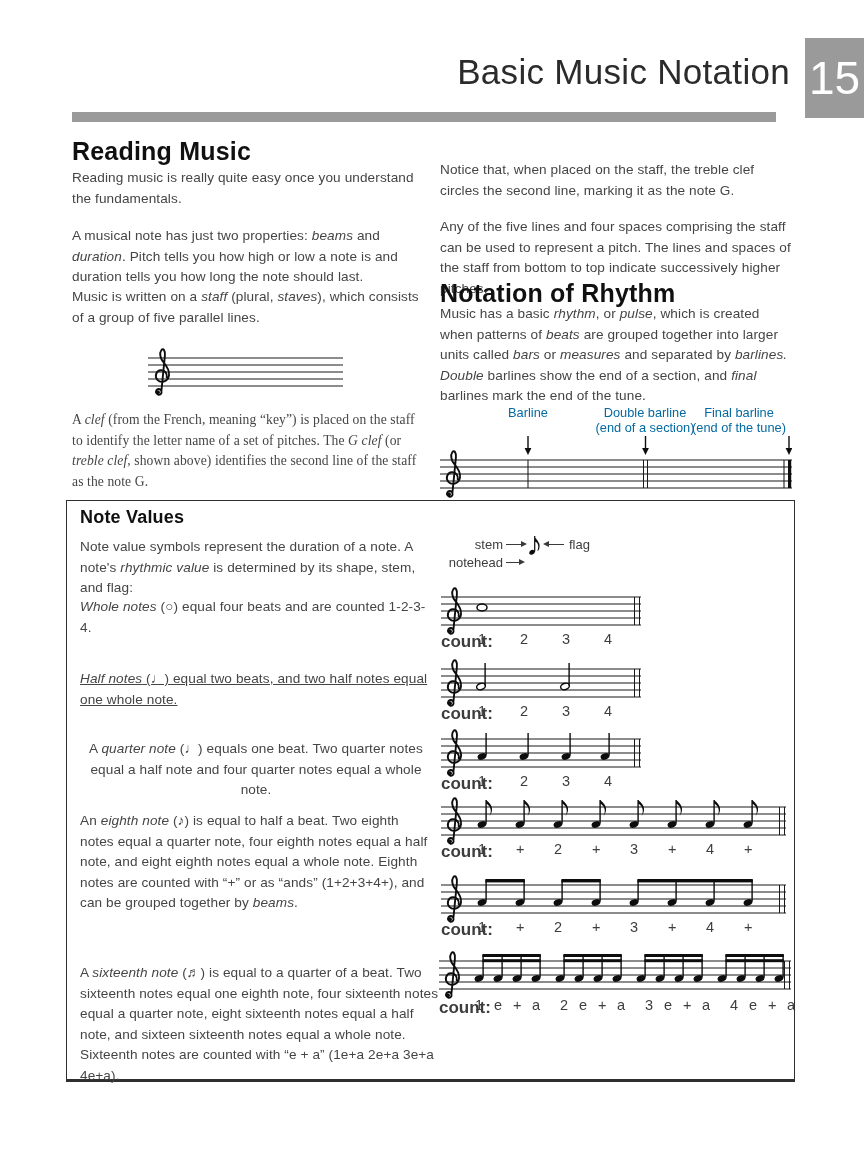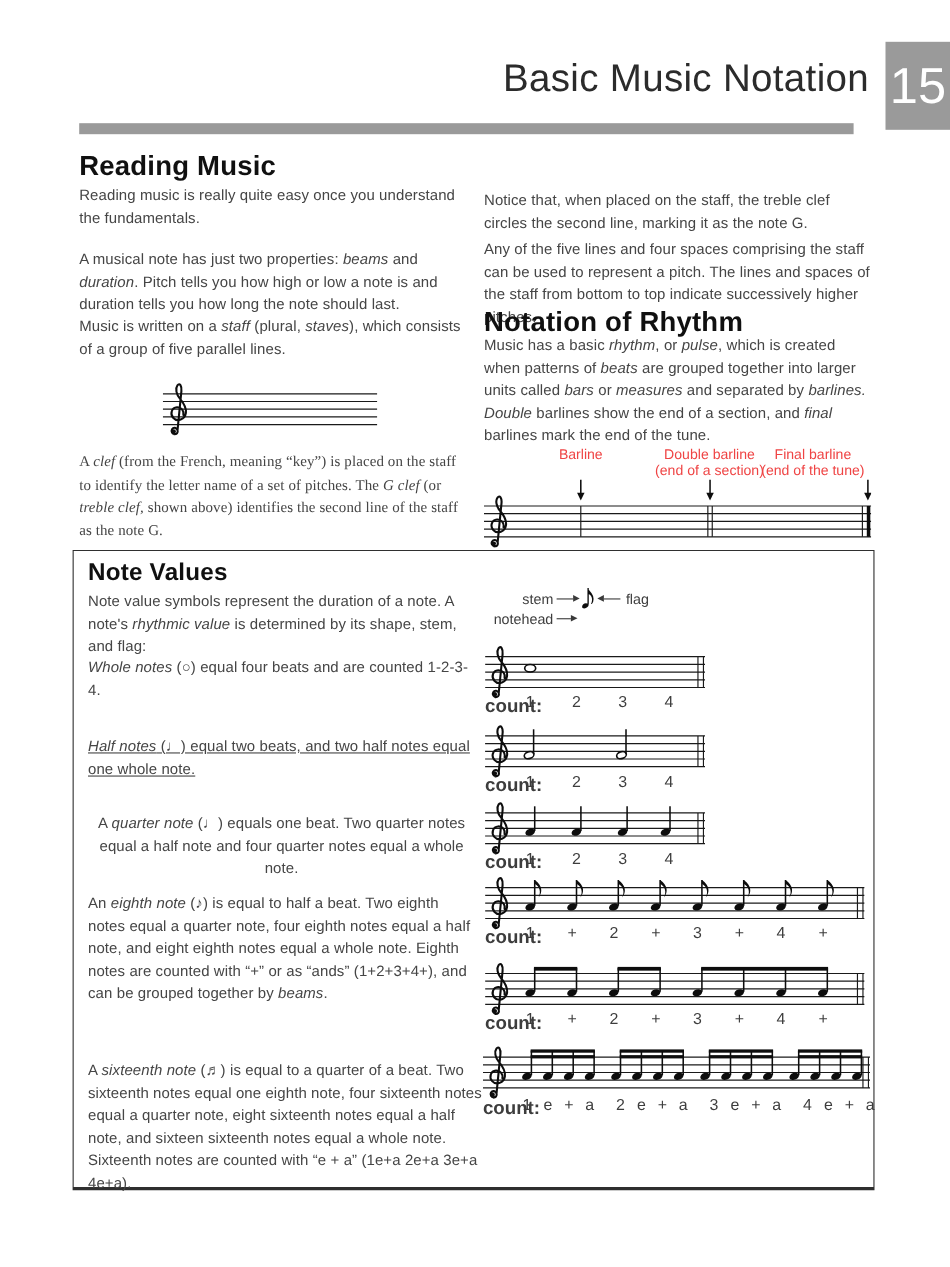--- a/index.html
+++ b/index.html
@@ -21,27 +21,27 @@
   p.body{position:absolute;margin:0;font-size:13.6px;line-height:20.5px;letter-spacing:.1px;}
   .i{font-style:italic;}
   .col-l{left:72px;width:352px;}
   .col-r{left:440px;width:354px;}
   svg.staff{position:absolute;}
   svg.staff line{stroke:#1a1a1a;stroke-width:1.05;}
   svg.staff .st{stroke:#0d0d0d;stroke-width:1.4;}
   svg.staff .f{fill:#0d0d0d;stroke:none;}
   svg.staff .o{fill:none;stroke:#0d0d0d;stroke-width:1.5;}
   svg.staff .clef{fill:none;stroke:#0d0d0d;stroke-width:1.9;stroke-linecap:round;}
-  .dlab{position:absolute;font-size:12.8px;line-height:14.5px;text-align:center;color:#ef4444;}
+  .dlab{position:absolute;font-size:12.8px;line-height:14.5px;text-align:center;color:#0369a1;}
   .dlab span{display:block;}
   .nvbox{
     position:absolute;left:66px;top:500px;width:729px;height:582px;background:#fff;
     border:1.6px solid #2f2f2f;border-bottom-width:3px;box-sizing:border-box;
   }
-  .nvbox .sect{font-size:22px;text-align:right;}
+  .nvbox .sect{font-size:18px;text-align:right;}
   .counts{position:absolute;display:flex;font-size:14.5px;color:#3d3d3d;white-space:nowrap;}
   .clabel{flex:none;font-size:17px;padding-top:1px;font-weight:bold;}
   .cells{display:flex;}
   .cells span{flex:none;display:inline-block;}
   .anat{position:absolute;font-size:13px;color:#3d3d3d;}
   .anat .lab{position:absolute;}
   .anat .ra{text-align:right;}
   .arr{position:absolute;height:1.3px;background:#3a3a3a;}
   .arr.r::after{
     content:'';position:absolute;right:-6px;top:-2.8px;width:0;height:0;
@@ -74,21 +74,21 @@
     <line x1="0" y1="35" x2="195" y2="35"></line>
     <line x1="0" y1="42" x2="195" y2="42"></line>
     <g transform="translate(4 4)">
       <path class="clef" d="M7.2 46.5 C4.8 46.6 3.2 44.4 4.4 42.3 C5.6 40.2 8.7 40.6 9.4 43 C10.1 45.5 8.5 46.9 6.3 46.8 M9.4 43 L12.9 7.6 C13.4 2.8 11.3 -0.4 9.3 2.3 C7.1 5.3 8.4 10.6 11.4 14.1 C15.1 18.5 17.7 22.4 17 27.4 C16.1 33.5 9.1 35.9 5.4 31.8 C2.3 28.3 4.1 22.6 8.8 22.3 C13.1 22 15.5 25.7 14.7 29.3"></path>
       <circle class="f" cx="5.9" cy="44.2" r="2"></circle>
     </g>
   </svg>
 
 <p class="body col-l" style="top:410px;font-family:Liberation Serif, serif;"><span>A </span><span class="i">clef</span><span> (from the French, meaning “key”) is placed on the staff to identify the letter name of a set of pitches. The </span><span class="i">G clef</span><span> (or </span><span class="i">treble clef,</span><span> shown above) identifies the second line of the staff as the note G.</span></p>
 
-<p class="body col-r" style="position:absolute;top:172px;"><span>Notice that, when placed on the staff, the treble clef circles the second line, marking it as the note G.</span></p>
+<p class="body col-r" style="position:absolute;top:160px;"><span>Notice that, when placed on the staff, the treble clef circles the second line, marking it as the note G.</span></p>
 <p class="body col-r" style="position:absolute;top:217px;"><span>Any of the five lines and four spaces comprising the staff can be used to represent a pitch. The lines and spaces of the staff from bottom to top indicate successively higher pitches.</span></p>
 <h2 class="sect col-r" style="top:279px;">Notation of Rhythm</h2>
 <p class="body col-r" style="position:absolute;top:304px;"><span>Music has a basic </span><span class="i">rhythm</span><span>, or </span><span class="i">pulse</span><span>, which is created when patterns of </span><span class="i">beats</span><span> are grouped together into larger units called </span><span class="i">bars</span><span> or </span><span class="i">measures</span><span> and separated by </span><span class="i">barlines.</span><span> </span><span class="i">Double</span><span> barlines show the end of a section, and </span><span class="i">final</span><span> barlines mark the end of the tune.</span></p>
 
 <div class="dlab" style="left:486px;top:406px;width:84px;">
   <span>Barline</span>
 </div>
 <div class="dlab" style="left:583px;top:406px;width:124px;">
   <span>Double barline</span>
   <span>(end of a section)</span>

